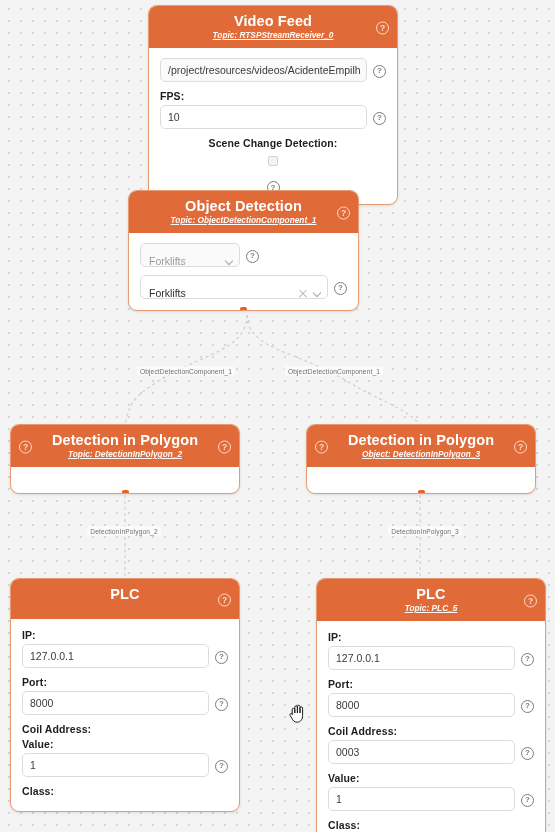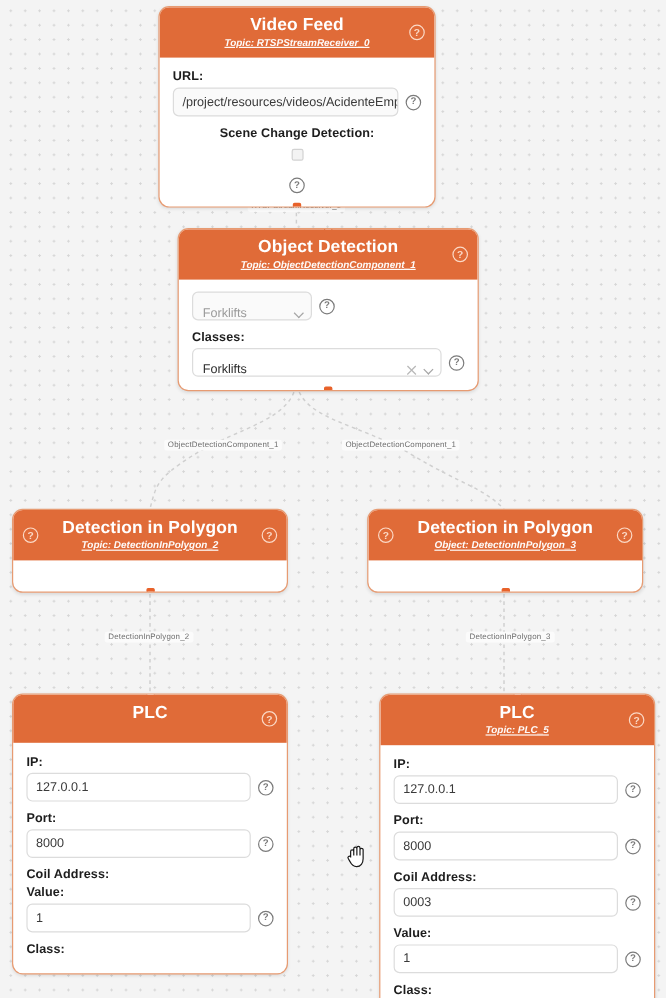--- a/index.html
+++ b/index.html
@@ -238,65 +238,70 @@
 
     <path d="M420,483 C420,520 420,548 420,578" fill="none" stroke="#cfcfcf" stroke-width="1.2" stroke-dasharray="3 3"></path>
   </svg>
 
   <div class="edge-label" style="left:247px; top:172px;">RTSPStreamReceiver_0</div>
   <div class="edge-label" style="left:186px; top:371px;">ObjectDetectionComponent_1</div>
   <div class="edge-label" style="left:334px; top:371px;">ObjectDetectionComponent_1</div>
   <div class="edge-label" style="left:124px; top:531px;">DetectionInPolygon_2</div>
   <div class="edge-label" style="left:425px; top:531px;">DetectionInPolygon_3</div>
 
-  <div class="node" style="left:132px; top:5px; width:231px;">
+  <div class="node" style="left:148px; top:5px; width:250px;">
     <div class="handle bottom"></div>
     <div class="node-header">
       <div class="node-title">Video Feed</div>
       <div class="node-topic">Topic: RTSPStreamReceiver_0</div>
       <span class="hdr-icon right"><span class="circ"></span></span>
     </div>
     <div class="node-body">
       <div>
-        <div class="field-label">URL:</div>
         <div class="field-row">
           <div class="input">/project/resources/videos/AcidenteEmpilh</div>
+          <span class="help"><span class="circ"></span></span>
+        </div>
+      </div>
+      <div>
+        <div class="field-label">FPS:</div>
+        <div class="field-row">
+          <div class="input plain">10</div>
           <span class="help"><span class="circ"></span></span>
         </div>
       </div>
       <div class="field-row check-row" style="margin-bottom:0;">
         <div class="field-label">Scene Change Detection:</div>
         <div class="checkbox"></div>
         <div class="spacer"></div>
         <span class="help"><span class="circ"></span></span>
       </div>
     </div>
   </div>
 
-  <div class="node" style="left:148px; top:190px; width:251px;">
+  <div class="node" style="left:128px; top:190px; width:231px;">
     <div class="handle top"></div>
     <div class="handle bottom"></div>
     <div class="node-header">
       <div class="node-title">Object Detection</div>
       <div class="node-topic">Topic: ObjectDetectionComponent_1</div>
       <span class="hdr-icon right"><span class="circ"></span></span>
     </div>
     <div class="node-body">
       <div>
         <div class="field-row">
           <div class="select sized">
             <span class="val">Forklifts</span>
             <span class="chev"></span>
           </div>
           <span class="help"><span class="circ"></span></span>
           <div class="spacer"></div>
         </div>
       </div>
       <div>
-        <div class="field-label">Classes:</div>
         <div class="field-row" style="margin-bottom:0;">
           <div class="select wide strong" style="background:#fff;">
             <span class="val">Forklifts</span>
             <span class="clear"></span>
             <span class="chev"></span>
           </div>
           <span class="help"><span class="circ"></span></span>
         </div>
       </div>
     </div>

